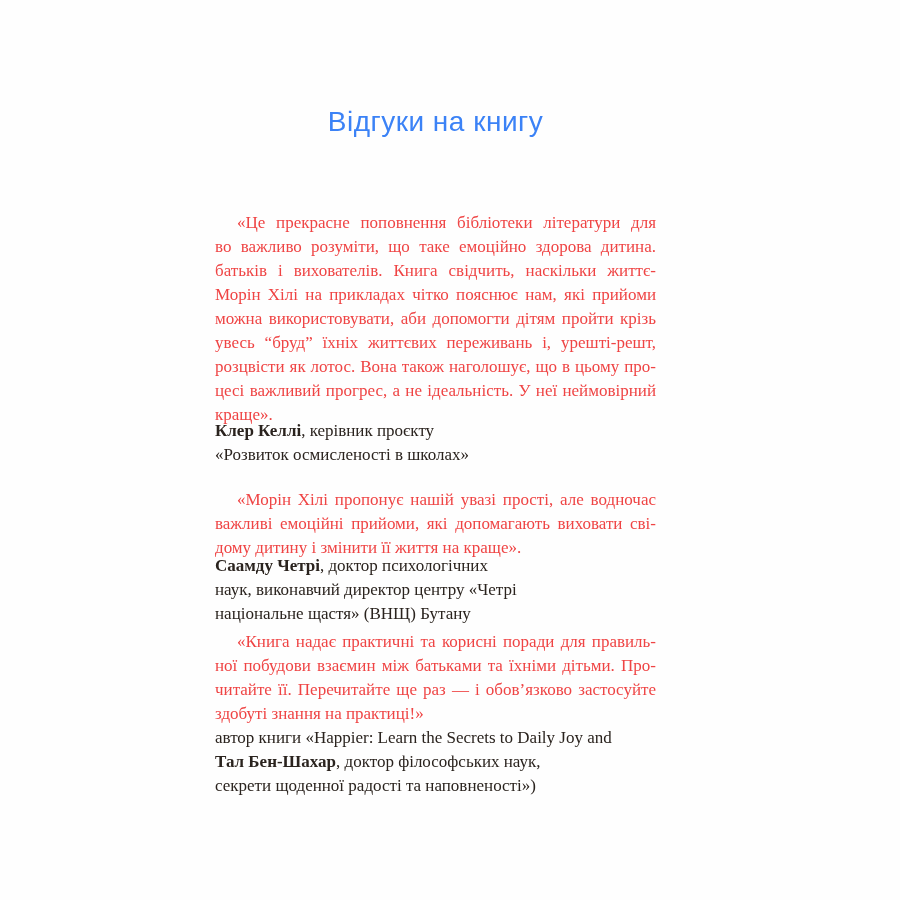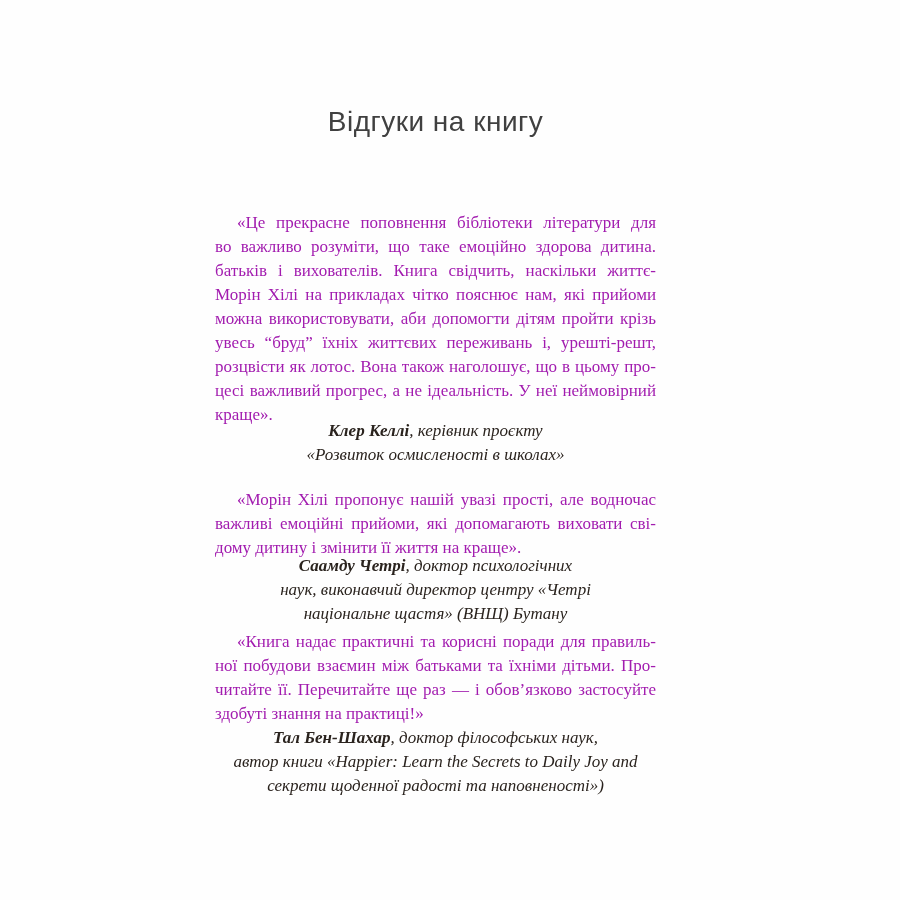--- a/index.html
+++ b/index.html
@@ -20,42 +20,41 @@
     left: 215px;
     top: 0;
     width: 441px;
   }
   .title {
     margin: 103px 0 0 0;
     font-family: "Liberation Sans", sans-serif;
     font-weight: 400;
     font-size: 28px;
     line-height: 38px;
-    color: #404040;
+    color: #3b82f6;
     text-align: center;
     letter-spacing: 0.5px;
   }
   .quote {
     font-size: 17px;
-    color: #a21caf;
+    color: #ef4444;
   }
   .qline {
     height: 24px;
     line-height: 24px;
     overflow: hidden;
     text-align: justify;
     text-align-last: justify;
   }
   .qline.first { text-indent: 22px; }
   .qline.last  { text-align-last: left; }
   .attr {
     font-size: 17px;
-    font-style: italic;
     color: #2a231e;
-    text-align: center;
+    text-align: left;
   }
   .aline {
     height: 24px;
     line-height: 24px;
     overflow: hidden;
   }
   .attr .name { font-weight: bold; }
   .q1 { margin-top: 70px; }
   .a1 { margin-top: -8px; }
   .q2 { margin-top: 21px; }
@@ -101,19 +100,19 @@
     </div>
 
     <section class="quote q3">
       <div class="qline first">«Книга надає практичні та корисні поради для правиль-</div>
       <div class="qline">ної побудови взаємин між батьками та їхніми дітьми. Про-</div>
       <div class="qline">читайте її. Перечитайте ще раз — і обов’язково застосуйте</div>
       <div class="qline last">здобуті знання на практиці!»</div>
     </section>
 
     <div class="attr a3">
+      <div class="aline"><span>автор книги «Happier: Learn the Secrets to Daily Joy and</span></div>
       <div class="aline"><span class="name">Тал Бен-Шахар</span><span>, доктор філософських наук,</span></div>
-      <div class="aline"><span>автор книги «Happier: Learn the Secrets to Daily Joy and</span></div>
       <div class="aline"><span>секрети щоденної радості та наповненості»)</span></div>
     </div>
 
   </div>
 </div>
 
 </body></html>

